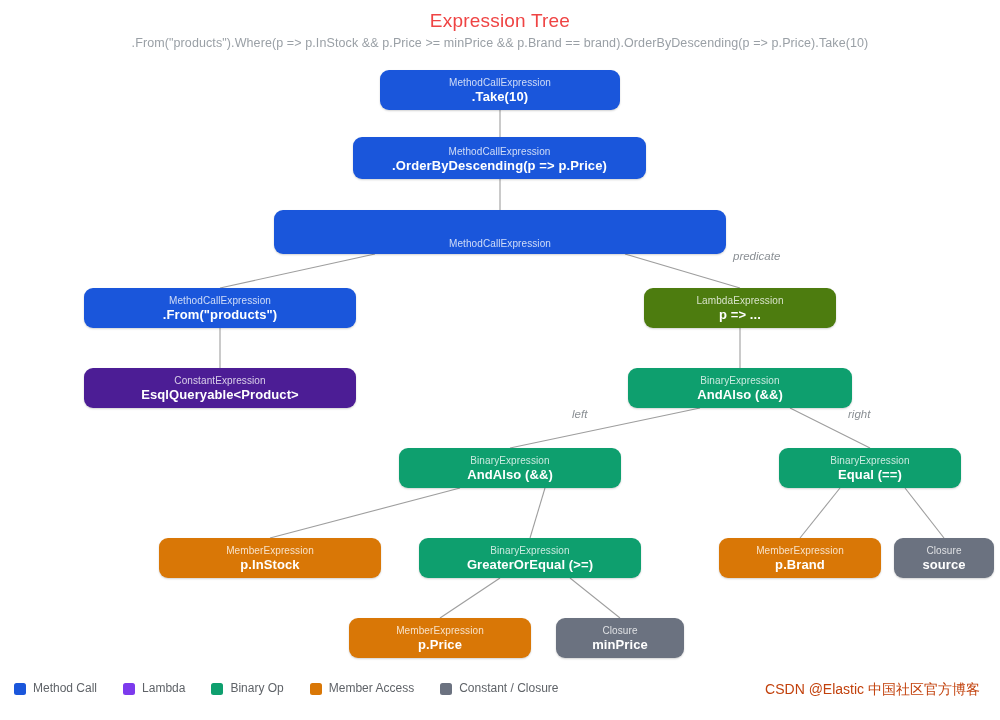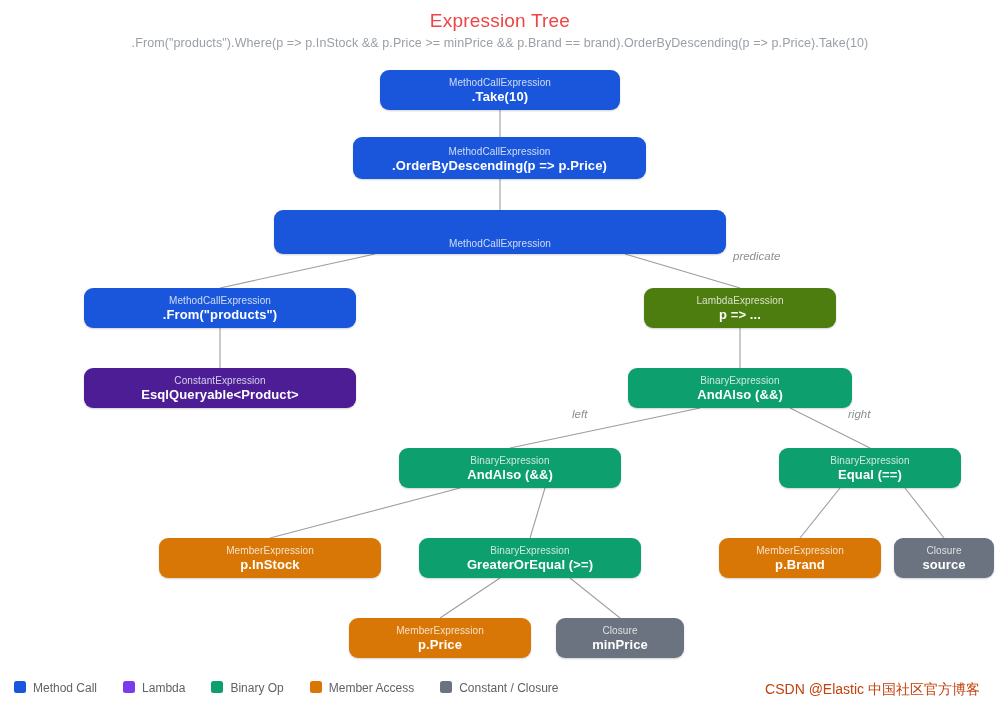--- a/index.html
+++ b/index.html
@@ -91,21 +91,21 @@
   .legend {
     position: absolute;
     left: 14px;
     top: 681px;
     display: flex;
     align-items: center;
     gap: 0;
   }
   .legend-item {
     display: flex;
-    align-items: flex-start;
+    align-items: flex-end;
     margin-right: 26px;
   }
   .legend-swatch {
     width: 12px;
     height: 12px;
     border-radius: 2.5px;
     margin-right: 7px;
   }
   .legend-text {
     font-size: 12px;

